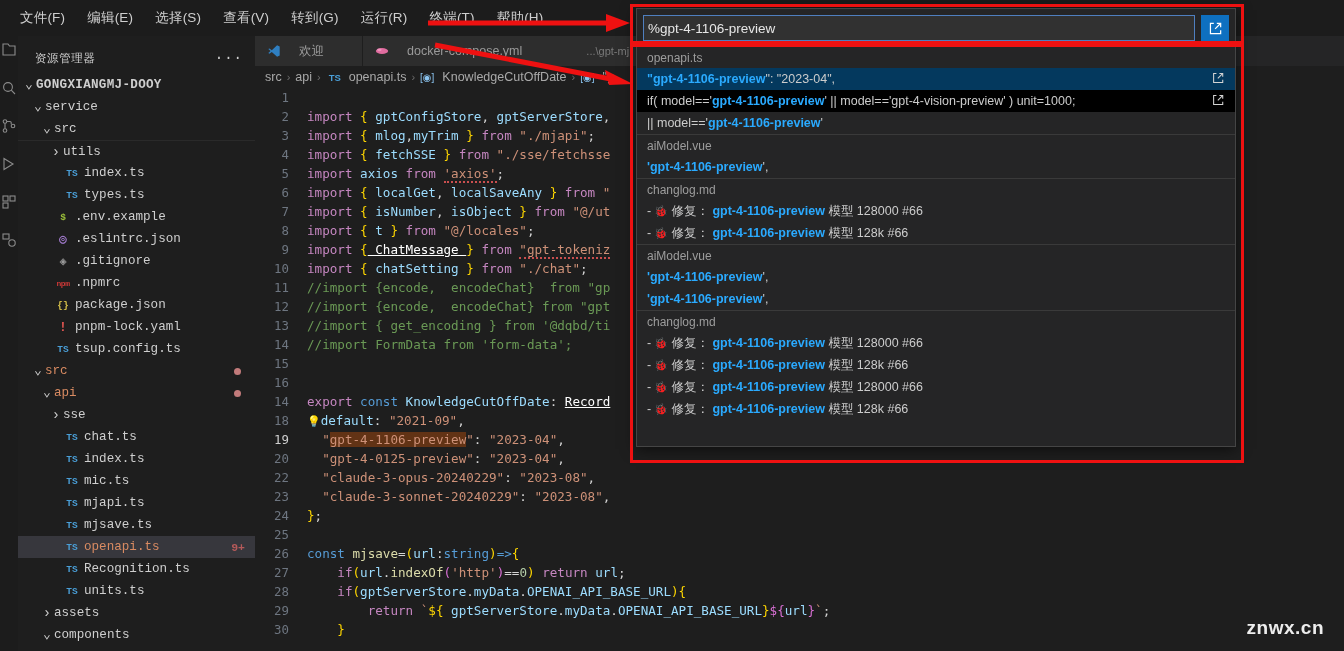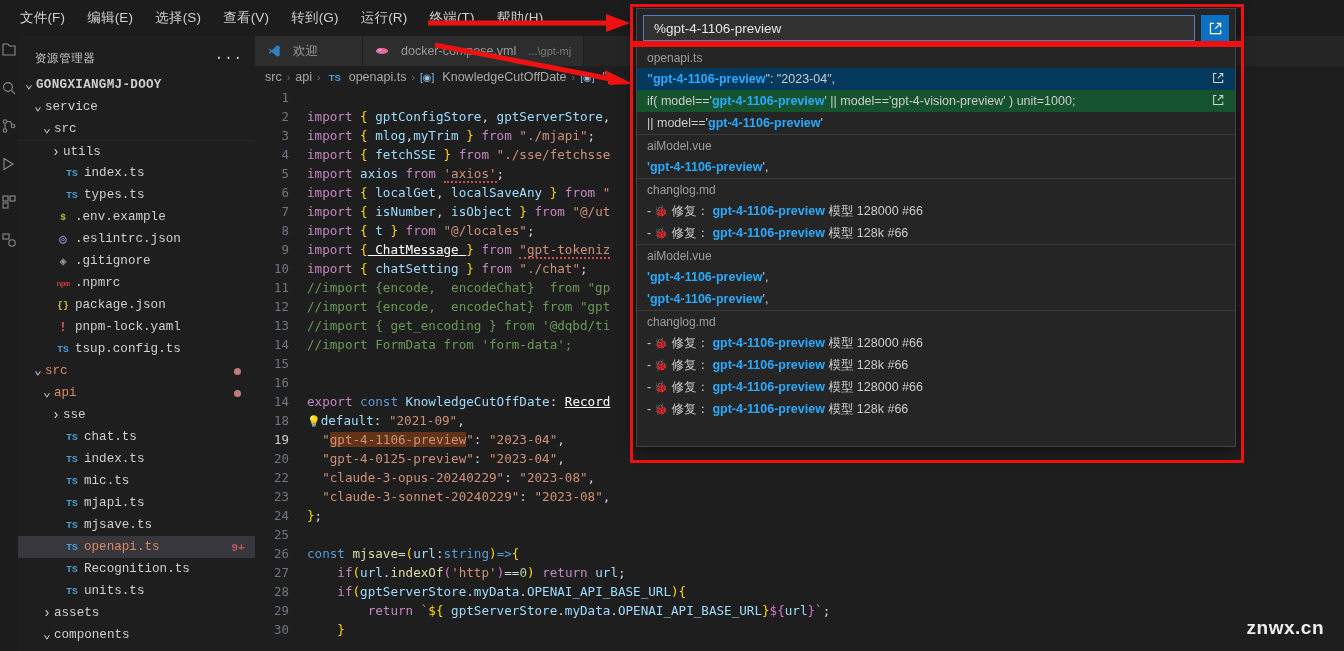--- a/index.html
+++ b/index.html
@@ -69,26 +69,26 @@
   .bold { font-weight: 700; letter-spacing: .3px; }
   .mod  { color: #d98b62; }
 
   
   .editor-area {
     position: absolute; top: 36px; left: 255px; width: 1089px; height: 615px;
     background: #1e1e1e;
   }
   .tabbar { height: 30px; background: #252526; display: flex; align-items: stretch; }
   .tab {
-    display: flex; align-items: center; gap: 12px; padding: 0 12px;
+    display: flex; align-items: center; gap: 18px; padding: 0 12px;
     background: #2d2d2d; color: #9a9a9a; font-size: 12.5px;
     border-right: 1px solid #1e1e1e; white-space: nowrap; cursor: pointer;
     min-width: 108px;
   }
-  .tab .tdim { color: #7a7a7a; font-size: 11px; }
+  .tab .tdim { color: #7a7a7a; font-size: 11px; margin-left: 46px; }
 
   .breadcrumb {
     height: 22px; display: flex; align-items: center; gap: 5px;
     padding-left: 10px; font-size: 12.5px; color: #a9a9a9; white-space: nowrap;
   }
   .bc-sep { color: #6e6e6e; font-size: 11px; }
   .bc-item { cursor: pointer; }
   .sym-box {
     color: #8bc4f0; font-size: 10px; border: 0;
   }
@@ -127,40 +127,40 @@
     position: absolute; top: 8px; left: 636px; width: 600px;
     background: #252526; border: 1px solid #454545;
     box-shadow: 0 2px 14px rgba(0,0,0,.6); z-index: 40;
   }
   .qo-inputrow {
     display: flex; align-items: center; padding: 6px 6px 6px 6px; gap: 6px;
     background: #252526;
   }
   .qo-input {
     flex: 1; height: 26px; background: #313131; border: 1px solid #4f7fbf;
-    color: #e6e6e6; font-size: 13.5px; padding: 0 10px;
+    color: #e6e6e6; font-size: 13.5px; padding: 0 4px;
     font-family: "Liberation Sans", sans-serif; outline: none;
   }
   .qo-openbtn {
     width: 28px; height: 26px; background: #0e70c0; display: flex;
     align-items: center; justify-content: center; cursor: pointer;
   }
   .qo-list { max-height: 402px; overflow: hidden; background: #252526; }
   .qo-group {
     padding: 4px 10px 3px 10px; color: #9d9d9d; font-size: 12px;
     border-top: 1px solid #3a3a3a;
   }
   .qo-group.first { border-top: 0; }
   .qo-row {
     height: 22px; display: flex; align-items: center; padding: 0 8px 0 10px;
     color: #cccccc; font-size: 12.5px; white-space: nowrap; cursor: pointer;
     gap: 6px;
   }
   .qo-row.focused { background: #04395e; }
-  .qo-row.hover-bg { background: #14532d; }
+  .qo-row.hover-bg { background: #000000; }
   .qo-row .qo-text { flex: 1; overflow: hidden; text-overflow: ellipsis; }
   .qo-row .qo-action { width: 16px; height: 16px; flex: 0 0 auto; }
   .hl { color: #2aaaff; font-weight: 700; }
   .qo-row.focused .hl { color: #2aaaff; }
   .bug { font-size: 11px; }
   .qo-footer { height: 26px; background: #252526; }
 
   
   .ann { position: absolute; z-index: 60; pointer-events: none; }
   .ann-box { border: 3px solid #ee1111; }

